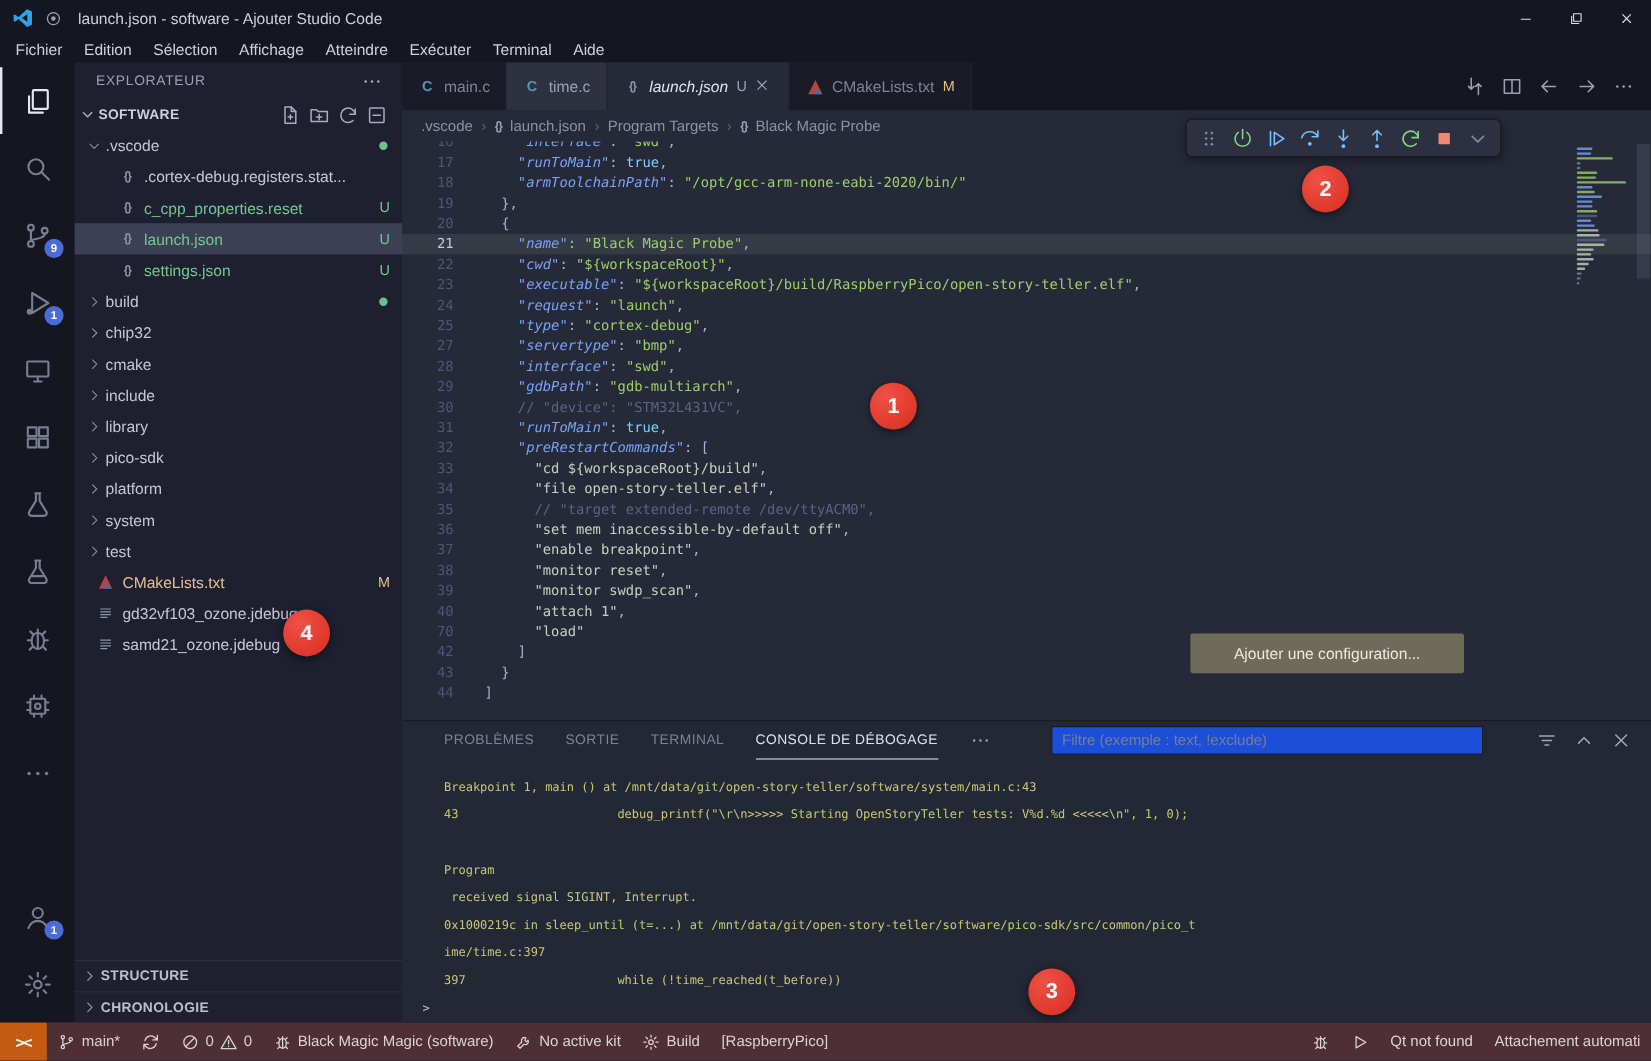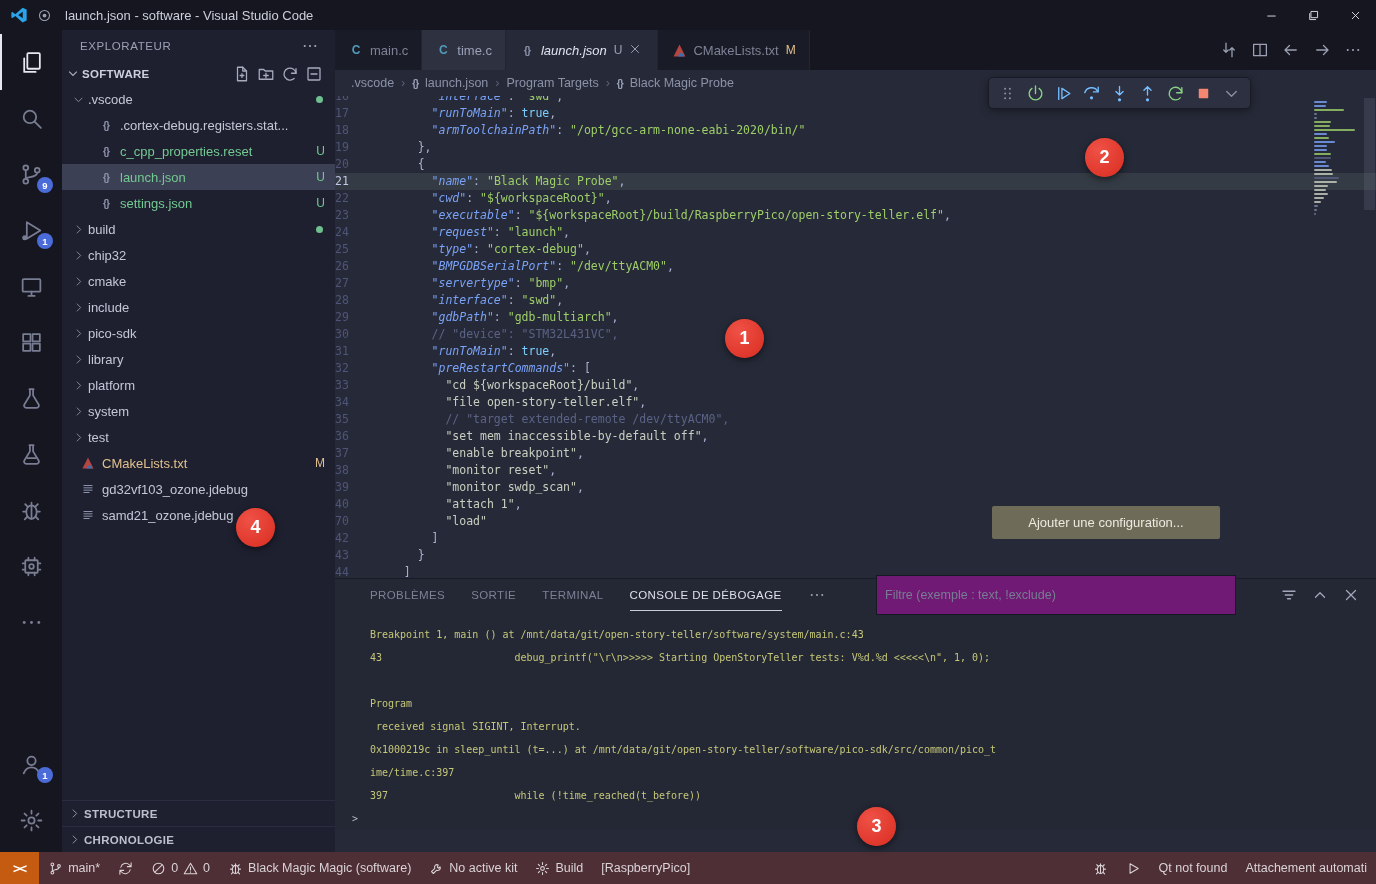--- a/index.html
+++ b/index.html
@@ -83,21 +83,21 @@
   .tab-actions span{width:18px;height:18px;display:flex}
   .tab-actions svg{width:100%;height:100%}
 
   .breadcrumb{height:26px;flex:none;display:flex;align-items:center;font-size:12.5px;color:#8b91a7;padding-left:16px;gap:7px;background:#262a38;white-space:nowrap}
   .bc-sep{color:#5c627a}
   .bc-ico{color:#9aa0b8;font-size:10px;font-weight:bold;letter-spacing:-1px}
 
   .editor{height:482px;position:relative;overflow:hidden;flex:none}
   .code-area{position:absolute;left:0;right:0;top:0;transform:translateY(-8px);font-family:"DejaVu Sans Mono",monospace;font-size:11.5px;line-height:17px}
   .code-row{display:flex;height:17px;white-space:pre}
-  .code-row .ln{flex:none;width:43px;text-align:left;color:#4e5578}
+  .code-row .ln{flex:none;width:43px;text-align:right;color:#4e5578}
   .code-row .code{padding-left:12px}
   .code-row.current{background:#343b44}
   .code-row.current .ln{color:#c0c8e8}
   .tok-k{color:#7aa2f7;font-style:italic}
   .tok-s{color:#9ece6a}
   .tok-s2{color:#c9cfc0}
   .tok-b{color:#7dcfff}
   .tok-p{color:#aab1d2}
   .tok-c{color:#5a6285}
 
@@ -112,21 +112,21 @@
   .mm-bar{height:2px;margin-bottom:2px;border-radius:1px;opacity:.8}
   .vscroll{position:absolute;right:1px;top:2px;width:11px;height:112px;background:rgba(140,146,168,.16)}
 
   
   .panel{height:252px;flex:none;border-top:1px solid #1a1b26;background:#242734;display:flex;flex-direction:column;min-width:0}
   .panel-header{height:32px;flex:none;display:flex;align-items:center;padding:0 16px 0 35px;gap:26px;font-size:11.5px;letter-spacing:.4px;color:#7c8196}
   .ptab{height:100%;display:flex;align-items:center;border-bottom:1px solid transparent;white-space:nowrap}
   .ptab.active{color:#dde0ea;border-bottom-color:#c9cdda}
   .p-more{width:18px;height:18px;color:#9ba0b4;display:flex}
   .p-more svg{width:100%;height:100%}
-  .filter{margin-left:auto;width:360px;height:40px;background:#701a75;border:1px solid #161823;color:#aeb3c6;font-size:12.5px;padding:0 8px;font-family:"Liberation Sans",sans-serif;flex:none}
+  .filter{margin-left:auto;width:360px;height:24px;background:#1d4ed8;border:1px solid #161823;color:#aeb3c6;font-size:12.5px;padding:0 8px;font-family:"Liberation Sans",sans-serif;flex:none}
   .filter::placeholder{color:#777d92;opacity:1}
   .panel-actions{display:flex;gap:13px;color:#a2a7ba;margin-left:18px}
   .panel-actions span{width:18px;height:18px;display:flex}
   .panel-actions svg{width:100%;height:100%}
   .console{flex:1;padding:12px 0 0 35px;font-family:"DejaVu Sans Mono",monospace;font-size:10px;line-height:23px;color:#c5c878;overflow:hidden}
   .console div{white-space:pre;min-height:23px}
   .console .prompt{margin-left:-18px;color:#b6bac9}
 
   
   .statusbar{height:32px;flex:none;background:#4e2f36;display:flex;align-items:stretch;font-size:12.5px;color:#dad3d7;overflow:hidden}
@@ -153,41 +153,51 @@
       <svg viewBox="0 0 24 24">
           <path fill="#2ba3e8" d="M16.8 2.2L7.1 11 3.3 8.1 1.8 8.8v6.6l1.5.7 3.8-2.9 9.7 8.7 5.4-2.6V4.8L16.8 2.2zM17 7.7v8.6L11 12l6-4.3z"></path>
         </svg>
     </span>
     <span class="rec">
       <svg viewBox="0 0 24 24" fill="none" stroke="currentColor" stroke-width="1.7">
           <circle cx="12" cy="12" r="8"></circle>
           <circle cx="12" cy="12" r="3" fill="currentColor" stroke="none"></circle>
         </svg>
     </span>
-    <span class="title-text">launch.json - software - Visual Studio Code</span>
+    <span class="title-text">launch.json - software - Ajouter Studio Code</span>
     <div class="win-controls" id="winControls">
         <span class="wc">
           <svg viewBox="0 0 24 24" fill="none" stroke="currentColor" stroke-width="1.7" stroke-linecap="round" stroke-linejoin="round">
             <path d="M5 13h14"></path>
           </svg>
         </span>
         <span class="wc">
           <svg viewBox="0 0 24 24" fill="none" stroke="currentColor" stroke-width="1.7" stroke-linecap="round" stroke-linejoin="round">
             <rect x="8" y="4.5" width="11.5" height="11.5"></rect>
             <path d="M5 8.5V19.5h11"></path>
           </svg>
         </span>
         <span class="wc">
           <svg viewBox="0 0 24 24" fill="none" stroke="currentColor" stroke-width="1.7" stroke-linecap="round" stroke-linejoin="round">
             <path d="M6 6l12 12M18 6L6 18"></path>
           </svg>
         </span>
       </div>
   </div>
 
+  <div class="menubar" id="menubar">
+      <div class="menu-item">Fichier</div>
+      <div class="menu-item">Edition</div>
+      <div class="menu-item">Sélection</div>
+      <div class="menu-item">Affichage</div>
+      <div class="menu-item">Atteindre</div>
+      <div class="menu-item">Exécuter</div>
+      <div class="menu-item">Terminal</div>
+      <div class="menu-item">Aide</div>
+    </div>
 
   <div class="main">
 
     <div class="activitybar">
       <div class="act-top" id="actTop">
           <div class="act-cell active">
             <span style="display: flex;">
               <svg viewBox="0 0 24 24" fill="none" stroke="currentColor" stroke-width="1.7" stroke-linecap="round" stroke-linejoin="round">
                 <rect x="8" y="3" width="12" height="15" rx="1"></rect>
                 <path d="M5 8v13h11"></path>
@@ -413,29 +423,29 @@
               </svg>
             </span>
             <span class="label">include</span>
           </div>
           <div class="row">
             <span class="chev">
               <svg viewBox="0 0 24 24" fill="none" stroke="currentColor" stroke-width="1.7" stroke-linecap="round" stroke-linejoin="round">
                 <path d="M9.5 5.5l6.5 6.5-6.5 6.5"></path>
               </svg>
             </span>
+            <span class="label">library</span>
+          </div>
+          <div class="row">
+            <span class="chev">
+              <svg viewBox="0 0 24 24" fill="none" stroke="currentColor" stroke-width="1.7" stroke-linecap="round" stroke-linejoin="round">
+                <path d="M9.5 5.5l6.5 6.5-6.5 6.5"></path>
+              </svg>
+            </span>
             <span class="label">pico-sdk</span>
-          </div>
-          <div class="row">
-            <span class="chev">
-              <svg viewBox="0 0 24 24" fill="none" stroke="currentColor" stroke-width="1.7" stroke-linecap="round" stroke-linejoin="round">
-                <path d="M9.5 5.5l6.5 6.5-6.5 6.5"></path>
-              </svg>
-            </span>
-            <span class="label">library</span>
           </div>
           <div class="row">
             <span class="chev">
               <svg viewBox="0 0 24 24" fill="none" stroke="currentColor" stroke-width="1.7" stroke-linecap="round" stroke-linejoin="round">
                 <path d="M9.5 5.5l6.5 6.5-6.5 6.5"></path>
               </svg>
             </span>
             <span class="label">platform</span>
           </div>
           <div class="row">
@@ -587,21 +597,20 @@
             <div class="code-row"><span class="ln">16</span><span class="code"><span class="tok-p">      </span><span class="tok-k">"interface"</span><span class="tok-p">: </span><span class="tok-s">"swd"</span><span class="tok-p">,</span></span></div>
             <div class="code-row"><span class="ln">17</span><span class="code"><span class="tok-p">      </span><span class="tok-k">"runToMain"</span><span class="tok-p">: </span><span class="tok-b">true</span><span class="tok-p">,</span></span></div>
             <div class="code-row"><span class="ln">18</span><span class="code"><span class="tok-p">      </span><span class="tok-k">"armToolchainPath"</span><span class="tok-p">: </span><span class="tok-s">"/opt/gcc-arm-none-eabi-2020/bin/"</span></span></div>
             <div class="code-row"><span class="ln">19</span><span class="code"><span class="tok-p">    },</span></span></div>
             <div class="code-row"><span class="ln">20</span><span class="code"><span class="tok-p">    {</span></span></div>
             <div class="code-row current"><span class="ln">21</span><span class="code"><span class="tok-p">      </span><span class="tok-k">"name"</span><span class="tok-p">: </span><span class="tok-s">"Black Magic Probe"</span><span class="tok-p">,</span></span></div>
             <div class="code-row"><span class="ln">22</span><span class="code"><span class="tok-p">      </span><span class="tok-k">"cwd"</span><span class="tok-p">: </span><span class="tok-s">"${workspaceRoot}"</span><span class="tok-p">,</span></span></div>
             <div class="code-row"><span class="ln">23</span><span class="code"><span class="tok-p">      </span><span class="tok-k">"executable"</span><span class="tok-p">: </span><span class="tok-s">"${workspaceRoot}/build/RaspberryPico/open-story-teller.elf"</span><span class="tok-p">,</span></span></div>
             <div class="code-row"><span class="ln">24</span><span class="code"><span class="tok-p">      </span><span class="tok-k">"request"</span><span class="tok-p">: </span><span class="tok-s">"launch"</span><span class="tok-p">,</span></span></div>
             <div class="code-row"><span class="ln">25</span><span class="code"><span class="tok-p">      </span><span class="tok-k">"type"</span><span class="tok-p">: </span><span class="tok-s">"cortex-debug"</span><span class="tok-p">,</span></span></div>
-            <div class="code-row"><span class="ln">26</span><span class="code"><span class="tok-p">      </span><span class="tok-k">"BMPGDBSerialPort"</span><span class="tok-p">: </span><span class="tok-s">"/dev/ttyACM0"</span><span class="tok-p">,</span></span></div>
             <div class="code-row"><span class="ln">27</span><span class="code"><span class="tok-p">      </span><span class="tok-k">"servertype"</span><span class="tok-p">: </span><span class="tok-s">"bmp"</span><span class="tok-p">,</span></span></div>
             <div class="code-row"><span class="ln">28</span><span class="code"><span class="tok-p">      </span><span class="tok-k">"interface"</span><span class="tok-p">: </span><span class="tok-s">"swd"</span><span class="tok-p">,</span></span></div>
             <div class="code-row"><span class="ln">29</span><span class="code"><span class="tok-p">      </span><span class="tok-k">"gdbPath"</span><span class="tok-p">: </span><span class="tok-s">"gdb-multiarch"</span><span class="tok-p">,</span></span></div>
             <div class="code-row"><span class="ln">30</span><span class="code"><span class="tok-p">      </span><span class="tok-c">// "device": "STM32L431VC",</span></span></div>
             <div class="code-row"><span class="ln">31</span><span class="code"><span class="tok-p">      </span><span class="tok-k">"runToMain"</span><span class="tok-p">: </span><span class="tok-b">true</span><span class="tok-p">,</span></span></div>
             <div class="code-row"><span class="ln">32</span><span class="code"><span class="tok-p">      </span><span class="tok-k">"preRestartCommands"</span><span class="tok-p">: [</span></span></div>
             <div class="code-row"><span class="ln">33</span><span class="code"><span class="tok-s2">        "cd ${workspaceRoot}/build"</span><span class="tok-p">,</span></span></div>
             <div class="code-row"><span class="ln">34</span><span class="code"><span class="tok-s2">        "file open-story-teller.elf"</span><span class="tok-p">,</span></span></div>
             <div class="code-row"><span class="ln">35</span><span class="code"><span class="tok-p">        </span><span class="tok-c">// "target extended-remote /dev/ttyACM0",</span></span></div>
             <div class="code-row"><span class="ln">36</span><span class="code"><span class="tok-s2">        "set mem inaccessible-by-default off"</span><span class="tok-p">,</span></span></div>

